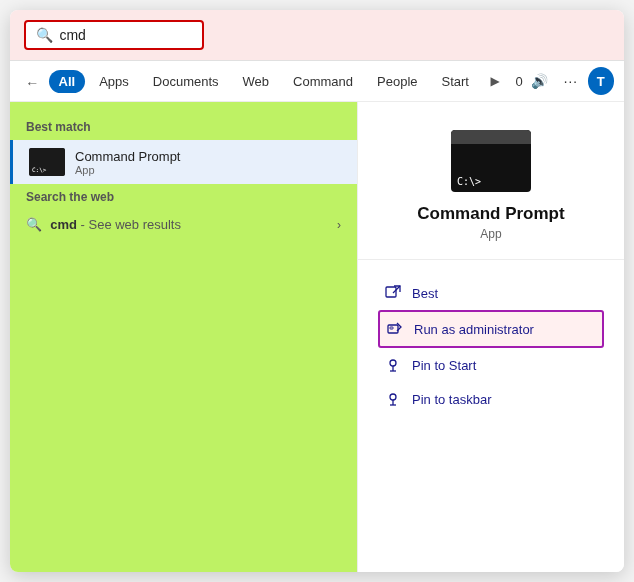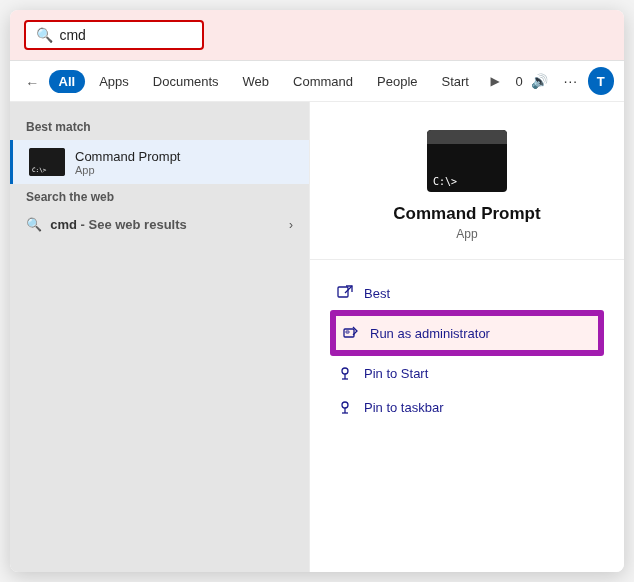--- a/index.html
+++ b/index.html
@@ -110,25 +110,25 @@
 
     
     .main-content {
       display: flex;
       flex: 1;
       overflow: hidden;
     }
 
     
     .left-panel {
-      width: 300px;
+      width: 348px;
       border-right: 1px solid #ececec;
       padding: 14px 0;
       overflow-y: auto;
-      background: #e5e5e5;
+      background: #bef264;
     }
     .section-label {
       font-size: 12px;
       color: #555;
       font-weight: 600;
       padding: 4px 16px 6px;
     }
     .result-item {
       display: flex;
       align-items: center;
@@ -185,21 +185,20 @@
       padding: 7px 16px;
       cursor: pointer;
     }
     .web-search-icon {
       color: #666; font-size: 13px; margin-right: 8px;
     }
     .web-text {
       font-size: 13px;
       color: #333;
       flex: 1;
-      font-weight: bold;
     }
     .web-text span { color: #555; }
     .web-arrow {
       color: #555; font-size: 12px;
     }
 
     
     .right-panel {
       flex: 1;
       display: flex;
@@ -259,21 +258,21 @@
       display: flex;
       align-items: center;
       padding: 8px 6px;
       cursor: pointer;
       border-radius: 4px;
       font-size: 13px;
       color: #1a1a8c;
     }
     .action-item.highlighted {
       background: #fff0f0;
-      border: 6px solid #a21caf;
+      border: 2px solid #a21caf;
       border-radius: 3px;
       color: #1a1a8c;
     }
     .action-icon {
       width: 18px; height: 18px;
       margin-right: 10px;
       display: flex; align-items: center; justify-content: center;
       flex-shrink: 0;
     }
     .action-label {

